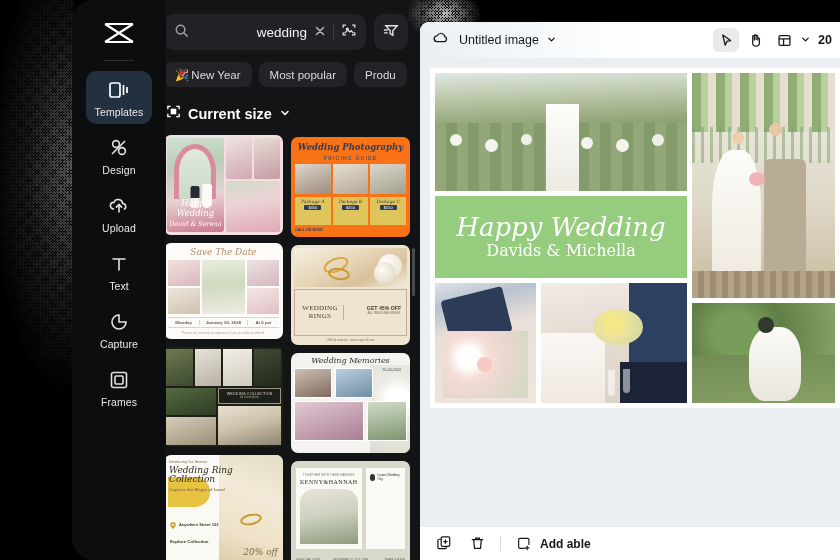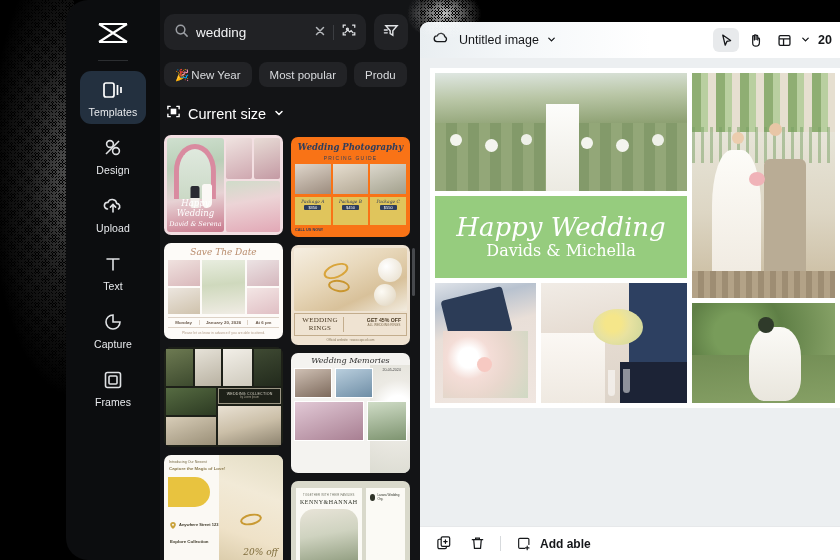--- a/index.html
+++ b/index.html
@@ -29,21 +29,21 @@
     background: radial-gradient(48px 34px at 40px 32px, rgba(255,255,255,.75) 0%, rgba(255,255,255,.28) 45%, rgba(255,255,255,0) 78%);
     -webkit-mask-image: repeating-linear-gradient(45deg, #000 0 1px, transparent 1px 2px),
                         repeating-linear-gradient(-45deg, #000 0 1px, transparent 1px 2px);
     mask-image: repeating-linear-gradient(45deg, #000 0 1px, transparent 1px 2px),
                 repeating-linear-gradient(-45deg, #000 0 1px, transparent 1px 2px);
     pointer-events: none; z-index: 40;
   }
 
   
   .rail {
-    position: absolute; left: 66px; top: 0; width: 94px; height: 560px;
+    position: absolute; left: 72px; top: 0; width: 94px; height: 560px;
     background: #0c0d0f; border-radius: 22px 0 0 22px;
     display: flex; flex-direction: column; align-items: center;
     padding-top: 12px; z-index: 10;
   }
   .logo { width: 46px; height: 42px; display: flex; align-items: center; justify-content: center; margin-bottom: 4px; }
   .rail-sep { width: 30px; height: 1px; background: #2c2e31; margin: 2px 0 10px; }
   .rail-item {
     width: 66px; padding: 7px 0 6px; border-radius: 11px;
     display: flex; flex-direction: column; align-items: center; gap: 4px;
     margin-bottom: 5px; cursor: pointer;
@@ -53,36 +53,36 @@
   .rail-lbl { font-size: 10.5px; color: #e8eaed; letter-spacing: .1px; }
 
   
   .panel {
     position: absolute; left: 156px; top: 0; width: 264px; height: 560px;
     background: #131416; z-index: 9; overflow: hidden;
   }
   .search-row { display: flex; align-items: center; gap: 8px; padding: 14px 12px 0 8px; }
   .search-box {
     flex: 1; height: 36px; background: #212225; border-radius: 10px;
-    display: flex; align-items: center; gap: 7px; padding: 0 9px 0 10px;
+    display: flex; align-items: center; gap: 7px; padding: 0 9px 0 10px; text-align: right;
   }
   .search-val { flex: 1; font-size: 13.5px; color: #f2f3f5; }
   .s-divider { width: 1px; height: 15px; background: #3c3e42; }
   .filter-btn {
     width: 34px; height: 36px; background: #212225; border-radius: 10px;
     display: flex; align-items: center; justify-content: center; cursor: pointer;
   }
   .chips { display: flex; gap: 7px; padding: 12px 0 0 8px; }
   .chip {
     height: 25px; background: #222326; border-radius: 8px;
     display: flex; align-items: center; gap: 2px; padding: 0 11px;
     font-size: 11.5px; color: #d9dbde; white-space: nowrap; cursor: pointer;
   }
   .size-row { display: flex; align-items: center; gap: 7px; padding: 17px 0 0 10px; cursor: pointer; }
-  .size-lbl { font-size: 14.5px; font-weight: normal; color: #fff; }
+  .size-lbl { font-size: 14.5px; font-weight: bold; color: #fff; }
 
   .grid { display: flex; gap: 8px; padding: 12px 10px 0 8px; }
   .col { display: flex; flex-direction: column; gap: 8px; width: 119px; }
   .card { width: 119px; border-radius: 7px; overflow: hidden; background: #1c1d20; position: relative; cursor: pointer; }
 
   .scrollbar { position: absolute; left: 412px; top: 248px; width: 3px; height: 48px; background: #47494d; border-radius: 2px; z-index: 11; cursor: pointer; }
 
   
   .editor {
     position: absolute; left: 420px; top: 22px; width: 420px; height: 538px;
@@ -347,20 +347,21 @@
 
         <div class="card" style="height:112px">
           <div class="tm" style="background:#fbf9f4">
             <div style="position:absolute;right:0;top:0;width:54%;height:100%;
                  background:linear-gradient(200deg,#e3ddc4 0%,#f2ead7 35%,#efe2c8 70%,#d8c9a6 100%)"></div>
             <div style="position:absolute;right:18%;top:53%;width:22px;height:11px;border:2.2px solid #c99a33;
                  border-radius:50%;transform:rotate(-12deg)"></div>
             <div style="position:absolute;left:4px;top:22px;width:42px;height:30px;background:#e8c33f;border-radius:0 16px 16px 0"></div>
             <div style="position:absolute;left:5px;top:5px;right:5px">
               <div style="font-size:3.6px;color:#7a6d4a">Introducing Our Newest</div>
+              <div class="scriptf" style="font-size:9px;color:#2e2a1e;margin-top:2px;line-height:1.05">Wedding Ring Collection</div>
               <div style="font-size:4.4px;color:#8a7a4e;font-weight:bold;margin-top:2px">Capture the Magic of Love!</div>
               <div style="margin-top:22px;font-size:3.6px;color:#4b4staining"></div>
             </div>
             <div style="position:absolute;left:6px;top:60px;display:flex;align-items:center;gap:3px">
               <span>
                 <svg width="6" height="7" viewBox="0 0 8 10" fill="#c9a23a">
                     <path d="M4 0a4 4 0 0 0-4 4c0 3 4 6 4 6s4-3 4-6a4 4 0 0 0-4-4zm0 5.4A1.4 1.4 0 1 1 4 2.6a1.4 1.4 0 0 1 0 2.8z"></path>
                   </svg>
               </span>
               <span style="font-size:4px;color:#3d3828;font-weight:bold">Anywhere Street 123</span>
@@ -403,32 +404,32 @@
 
         <div class="card" style="height:100px">
           <div class="tm" style="background:#efe3d2;padding:3px;display:flex;flex-direction:column;gap:2px">
             <div style="flex:1;border-radius:2px;
                  background:linear-gradient(155deg,#f6efe2 0%,#e8d8bb 40%,#d8c19a 70%,#f2ece0 100%);position:relative">
               <div style="position:absolute;left:26%;top:26%;width:26px;height:14px;border:2.6px solid #d9a53c;border-radius:50%;transform:rotate(-22deg)"></div>
               <div style="position:absolute;left:30%;top:50%;width:22px;height:12px;border:2.4px solid #c9962f;border-radius:50%;transform:rotate(8deg)"></div>
               <div style="position:absolute;right:4%;top:16%;width:24px;height:24px;border-radius:50%;background:radial-gradient(circle at 35% 35%,#fff,#e6dcc8)"></div>
               <div style="position:absolute;right:10%;bottom:8%;width:22px;height:22px;border-radius:50%;background:radial-gradient(circle at 35% 35%,#fdfbf5,#ded2bb)"></div>
             </div>
-            <div style="display:flex;gap:20px;border:.6px solid #c3ad8d;padding:3px 2px">
+            <div style="display:flex;gap:20px;border:.6px solid #c3ad8d;padding:15px 2px">
               <div style="flex:1.15;text-align:center;font-size:7px;letter-spacing:.3px;color:#4a3venue;color:#4a3a24;line-height:1.05;border-right:.6px solid #c3ad8d;font-family:'Liberation Serif',serif">WEDDING RINGS</div>
               <div style="flex:1;text-align:center">
                 <div style="font-size:5.2px;color:#4a3a24;font-weight:bold">GET 45% OFF</div>
                 <div style="font-size:3.2px;color:#7d6b4e">ALL WEDDING RINGS</div>
               </div>
             </div>
             <div style="text-align:center;font-size:3.2px;color:#8a7a5e">Official website : www.copcof.com</div>
           </div>
         </div>
 
-        <div class="card" style="height:120px">
+        <div class="card" style="height:100px">
           <div class="tm" style="background:#f4f3f0;padding:3px">
             <div style="position:absolute;right:0;top:12px;bottom:0;width:34%;
                  background:radial-gradient(circle at 70% 40%,#fff 0 18%,#eceae4 40%,#dcdcd2 100%)"></div>
             <div class="scriptf" style="position:relative;text-align:center;font-size:8px;color:#2e2e2e;margin-bottom:3px">Wedding Memories</div>
             <div style="position:relative;display:flex;gap:3px;height:30px;margin-bottom:3px">
               <div style="flex:1;background:linear-gradient(160deg,#cfc0b4,#7d6a5c);border:1.5px solid #fff"></div>
               <div style="flex:1;background:linear-gradient(160deg,#b9cedd,#6f8ea6);border:1.5px solid #fff"></div>
               <div style="flex:.85;display:flex;align-items:flex-start;justify-content:center">
                 <span style="font-size:3.6px;color:#4a4a4a">20-05-2024</span>
               </div>

